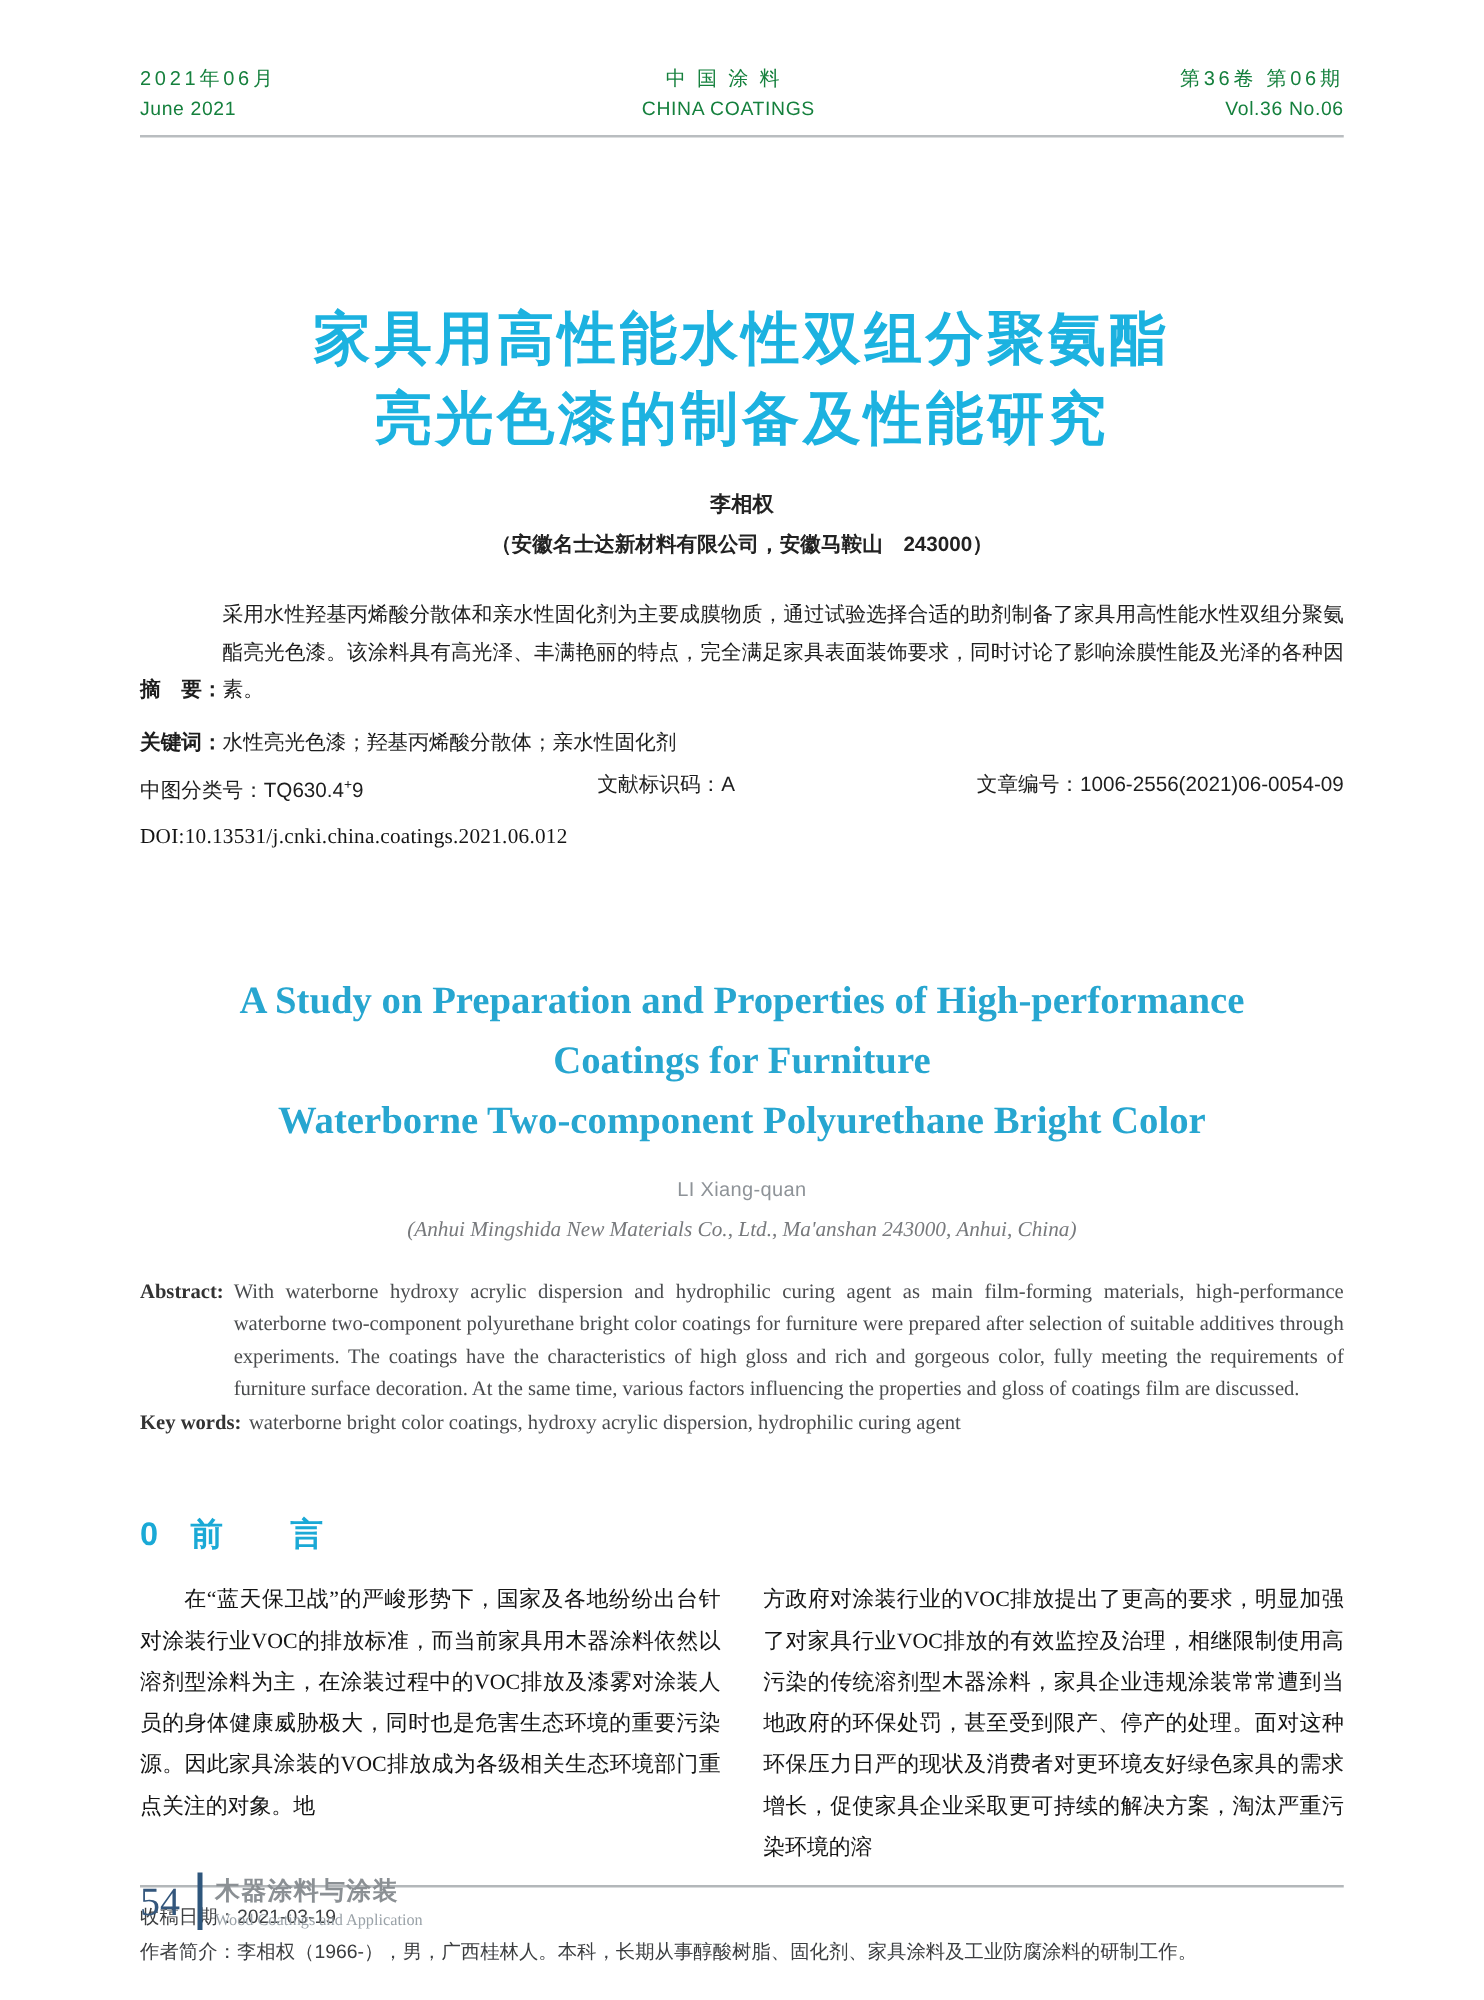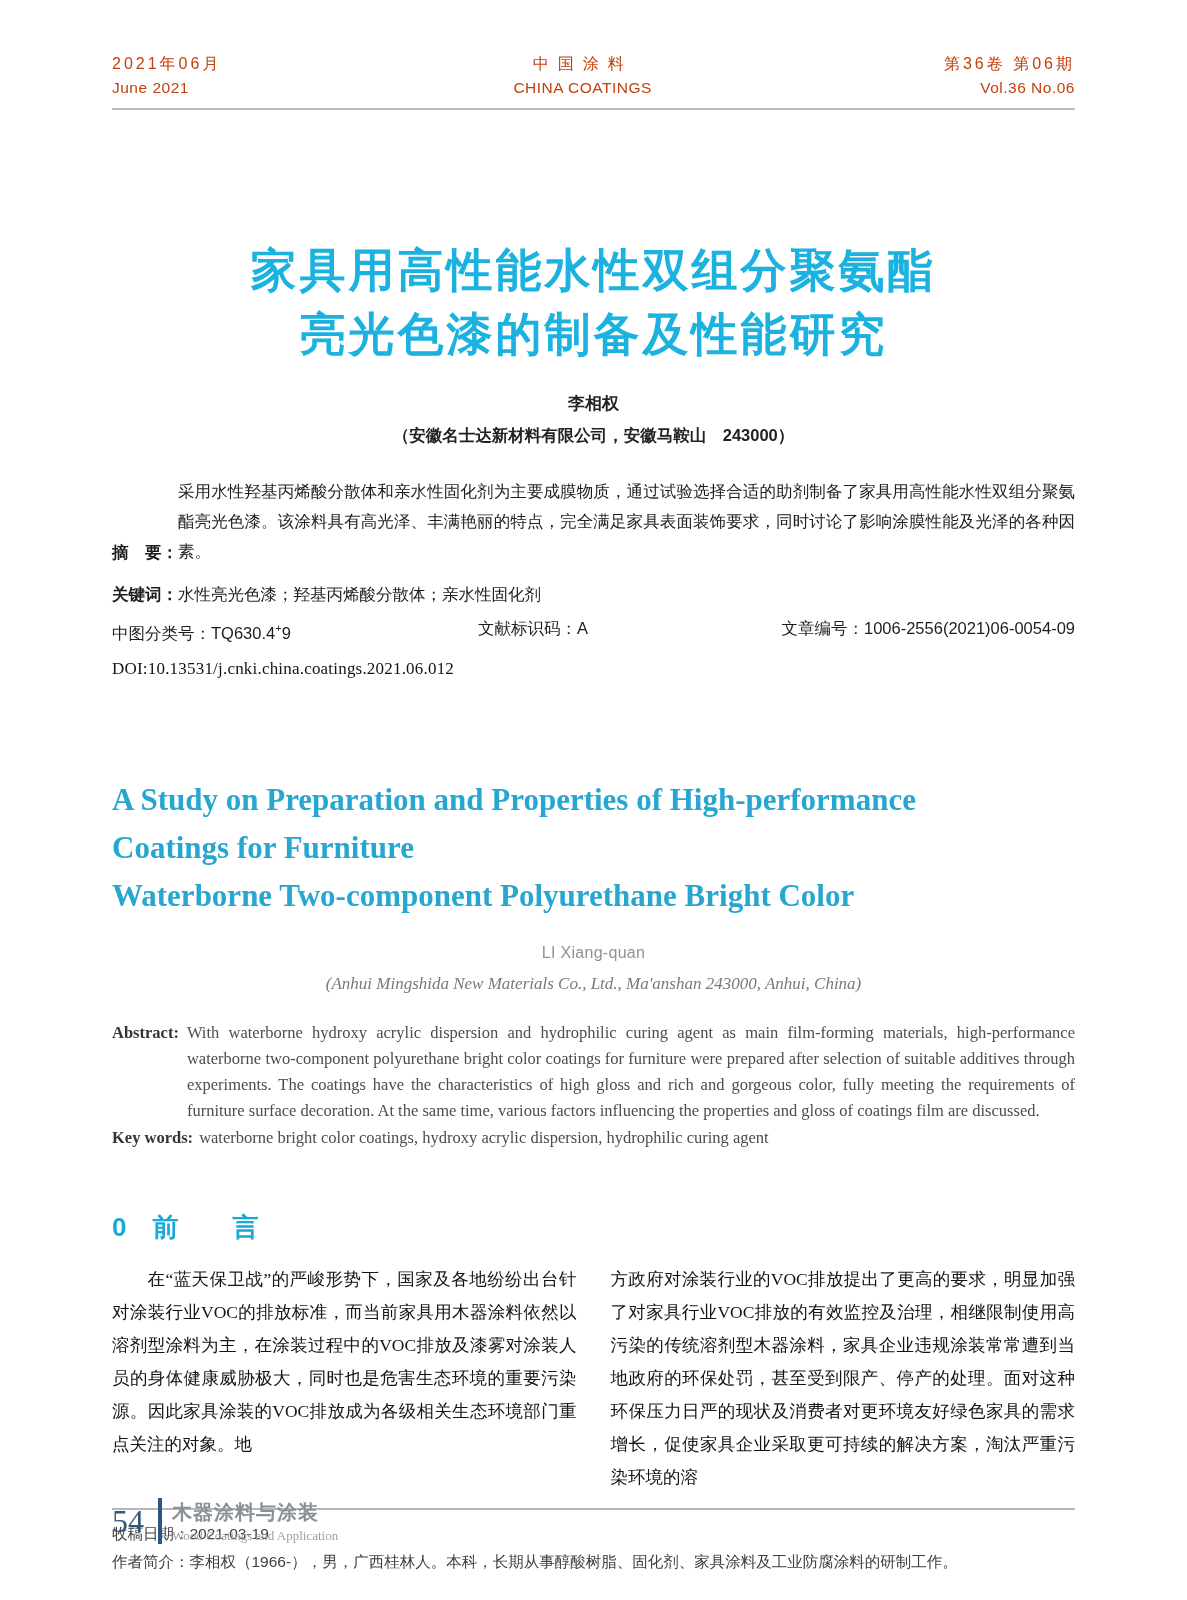--- a/index.html
+++ b/index.html
@@ -7,21 +7,21 @@
   body {
     width:1187px; height:1600px; margin:0 auto; position:relative;
     font-family:"Liberation Sans", "DejaVu Sans", sans-serif;
     color:#1f1f1f; overflow:hidden;
   }
   .page { width:100%; height:100%; padding:0 112px; position:relative; }
 
   
   .jheader {
     padding-top:52px; display:flex; justify-content:space-between; align-items:flex-end;
-    color:#c2410c; border-bottom:2px solid #b9bdc0; padding-bottom:8px;
+    color:#15803d; border-bottom:2px solid #b9bdc0; padding-bottom:8px;
   }
   .jheader .col { line-height:24px; font-size:16px; }
   .jheader .col.center { text-align:center; }
   .jheader .col.right  { text-align:right; }
   .jheader .zh { letter-spacing:3px; }
   .jheader .center .zh { letter-spacing:9px; }
   .jheader .en { font-size:15.5px; letter-spacing:0.5px; }
 
   
   .title-zh {
@@ -42,21 +42,21 @@
   .clc-row .cell { white-space:nowrap; }
   .clc-row .cell.last { text-align:right; }
   sup { font-size:11px; vertical-align:super; }
   .doi {
     margin-top:6px; font-family:"Liberation Serif", "DejaVu Serif", serif;
     font-size:17px; color:#141414; letter-spacing:0.2px;
   }
 
   
   .title-en {
-    margin-top:92px; color:#27a6d0;
+    margin-top:92px; text-align:center; color:#27a6d0;
     font-family:"Liberation Serif", "DejaVu Serif", serif;
     font-size:31px; font-weight:700; line-height:48px;
   }
   .author-en { margin-top:24px; text-align:center; font-size:16px; color:#8e9398; letter-spacing:0.3px; }
   .affil-en  {
     margin-top:12px; text-align:center; font-size:17px; color:#77797c;
     font-family:"Liberation Serif", "DejaVu Serif", serif; font-style:italic;
   }
 
   

